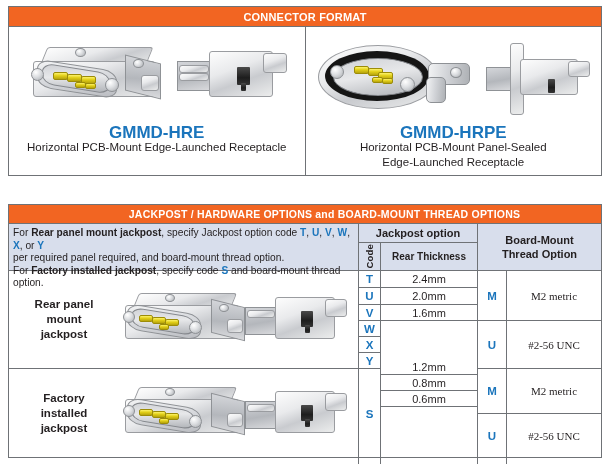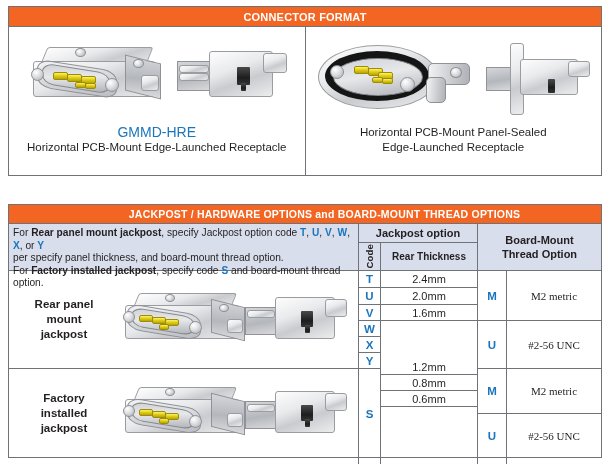--- a/index.html
+++ b/index.html
@@ -51,22 +51,22 @@
   .cf-cell.left { border-right: 1px solid #6f7276; }
   .cf-art {
     flex: 0 0 auto;
     height: 98px;
     width: 100%;
     position: relative;
   }
   .cf-caption { text-align: center; width: 100%; }
   .cf-model {
     color: #1b75bc;
-    font-weight: normal;
-    font-size: 14px;
+    font-weight: bold;
+    font-size: 17px;
     line-height: 15px;
   }
   .cf-desc {
     font-size: 11.5px;
     line-height: 14.5px;
     color: #231f20;
   }
 
   
   #jackpost-panel { left: 8px; top: 204px; width: 594px; height: 254px; }
@@ -303,38 +303,39 @@
           </div>
           <div class="art" style="left:180px;top:12px;width:116px;height:80px;">
             <div class="shell-dark" style="left:0px;top:28px;width:26px;height:22px;"></div>
             <div class="shell" style="left:24px;top:4px;width:12px;height:70px;border-radius:3px;"></div>
             <div class="shell" style="left:34px;top:20px;width:56px;height:34px;"></div>
             <div class="shell" style="left:82px;top:22px;width:20px;height:14px;"></div>
             <div class="blackclip" style="left:62px;top:40px;width:7px;height:14px;"></div>
           </div>
         </div>
         <div class="cf-caption">
+          <div class="cf-model">GMMD-HRPE</div>
           <div class="cf-desc">Horizontal PCB-Mount Panel-Sealed</div>
           <div class="cf-desc">Edge-Launched Receptacle</div>
         </div>
       </div>
 
     </div>
   </div>
 
   <div class="panel" id="jackpost-panel">
     <div class="bar-title" id="jackpost-title">JACKPOST / HARDWARE OPTIONS and BOARD-MOUNT THREAD OPTIONS</div>
 
     <div class="jp-grid">
 
       <div id="note-cell">
         <div>
           <span>For </span><b>Rear panel mount jackpost</b><span>, specify Jackpost option code </span><span class="code-blue">T</span>, <span class="code-blue">U</span>, <span class="code-blue">V</span>, <span class="code-blue">W</span>, <span class="code-blue">X</span><span>, or </span><span class="code-blue">Y</span>
         </div>
-        <div>per specify panel thickness, and board-mount thread option.</div>
+        <div>per required panel required, and board-mount thread option.</div>
         <div>
           <span>For </span><b>Factory installed jackpost</b><span>, specify code </span><span class="code-blue">S</span><span> and board-mount thread option.</span>
         </div>
       </div>
 
       <div id="jp-opt-head">
         <div class="top">Jackpost option</div>
         <div class="bottom">
           <div class="c1">
             <span class="vertical-code">Code</span>

